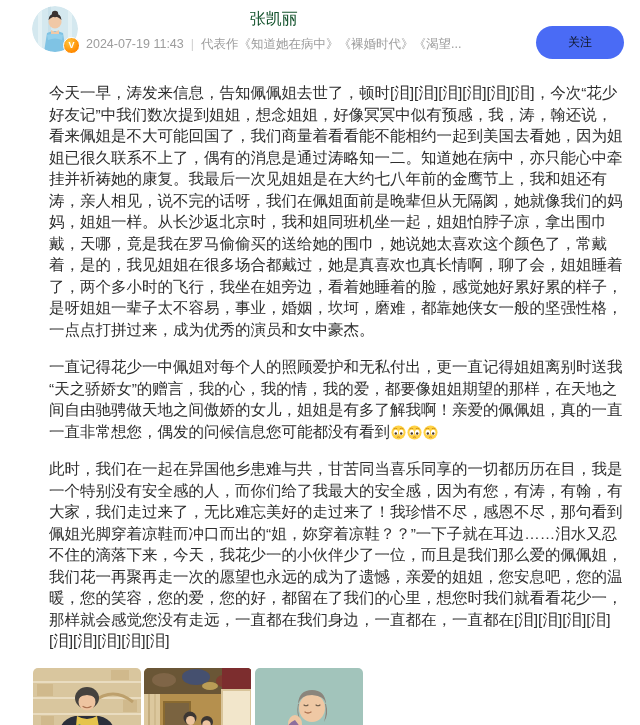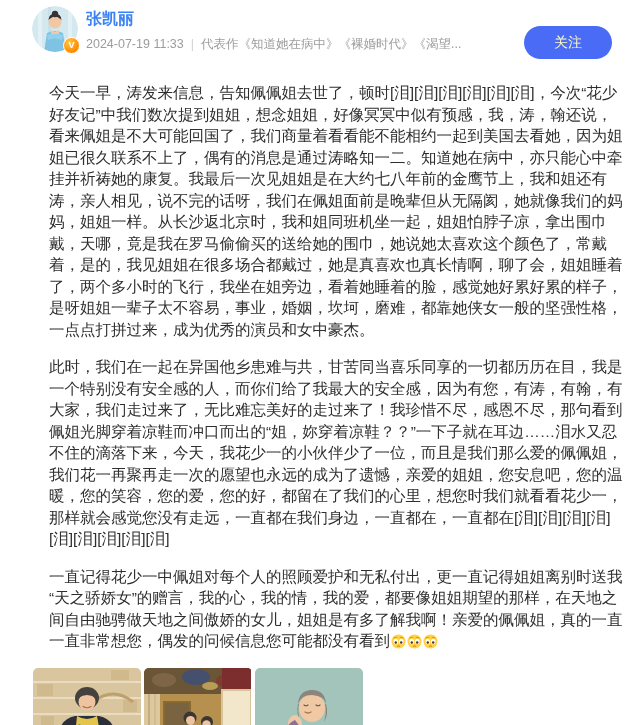--- a/index.html
+++ b/index.html
@@ -11,26 +11,26 @@
   .post-header{position:relative;height:62px;}
   .avatar-wrap{position:absolute;left:32px;top:6px;width:46px;height:46px;cursor:pointer;}
   .avatar-wrap svg{display:block;border-radius:50%;}
   .v-badge{
     position:absolute;right:-2px;bottom:-2px;width:15px;height:15px;border-radius:50%;
     background:radial-gradient(circle at 35% 30%,#ffc53d,#ff8a00 70%);
     border:1px solid #fff;color:#fff;font-size:9px;font-weight:bold;
     display:flex;align-items:center;justify-content:center;line-height:1;
   }
   .header-info{position:absolute;left:86px;top:9px;}
-  .author-name{font-size:16px;font-weight:700;color:#3b82f6;cursor:pointer;}
+  .author-name{font-size:16px;font-weight:400;color:#14532d;cursor:pointer;text-align:center;}
   .meta-row{margin-top:6px;font-size:12.5px;color:#9c9c9c;white-space:nowrap;}
   .meta-row .sep{margin:0 7px;color:#d0d0d0;}
   .follow-btn{
-    position:absolute;right:28px;top:26px;width:88px;height:33px;border:none;
-    border-radius:17px;background:var(--accent,#4a6bf5);color:#fef9c3;font-size:14px;
+    position:absolute;right:16px;top:26px;width:88px;height:33px;border:none;
+    border-radius:17px;background:var(--accent,#4a6bf5);color:#0f172a;font-size:12px;
     font-family:inherit;cursor:pointer;display:flex;align-items:center;justify-content:center;
   }
   
   .post-body{padding:4px 0 0 33px;}
   .post-body p{margin:16px;width:578px;font-size:15.5px;line-height:21.5px;color:#2e2e2e;}
   .emoji-row{display:inline;white-space:nowrap;}
   .emoji-row svg{display:inline-block;vertical-align:-3px;margin-left:1px;}
   
   .images-row{display:flex;gap:3px;margin-top:10px;}
   .images-row figure{margin:0;width:108px;height:132px;border-radius:5px;overflow:hidden;cursor:pointer;}
@@ -60,29 +60,28 @@
           <path d="M16.5 14 Q17 7.5 23 7.5 Q29 7.5 29.5 14 Q26 10.5 23 10.5 Q20 10.5 16.5 14 Z" fill="#3a3230"></path>
           <circle cx="23" cy="8" r="3.2" fill="#3a3230"></circle>
           <path d="M19 24 L23 26 L27 24 L27 28 L19 28 Z" fill="#f0c8a6"></path>
         </g>
       </svg>
       <span class="v-badge">V</span>
     </div>
     <div class="header-info">
       <div class="author-name">张凯丽</div>
       <div class="meta-row">
-        <span>2024-07-19 11:33</span><span class="sep">|</span><span>代表作《知道她在病中》《裸婚时代》《渴望...</span>
+        <span>2024-07-19 11:43</span><span class="sep">|</span><span>代表作《知道她在病中》《裸婚时代》《渴望...</span>
       </div>
     </div>
     <button class="follow-btn">关注</button>
   </header>
 
   <main class="post-body">
     <p><span>今天一早，涛发来信息，告知佩佩姐去世了，顿时[泪][泪][泪][泪][泪][泪]，今次“花少好友记”中我们数次提到姐姐，想念姐姐，好像冥冥中似有预感，我，涛，翰还说，看来佩姐是不大可能回国了，我们商量着看看能不能相约一起到美国去看她，因为姐姐已很久联系不上了，偶有的消息是通过涛略知一二。知道她在病中，亦只能心中牵挂并祈祷她的康复。我最后一次见姐姐是在大约七八年前的金鹰节上，我和姐还有涛，亲人相见，说不完的话呀，我们在佩姐面前是晚辈但从无隔阂，她就像我们的妈妈，姐姐一样。从长沙返北京时，我和姐同班机坐一起，姐姐怕脖子凉，拿出围巾戴，天哪，竟是我在罗马偷偷买的送给她的围巾，她说她太喜欢这个颜色了，常戴着，是的，我见姐姐在很多场合都戴过，她是真喜欢也真长情啊，聊了会，姐姐睡着了，两个多小时的飞行，我坐在姐旁边，看着她睡着的脸，感觉她好累好累的样子，是呀姐姐一辈子太不容易，事业，婚姻，坎坷，磨难，都靠她侠女一般的坚强性格，一点点打拼过来，成为优秀的演员和女中豪杰。</span></p>
-    <p><span>此时，我们在一起在异国他乡患难与共，甘苦同当喜乐同享的一切都历历在目，我是一个特别没有安全感的人，而你们给了我最大的安全感，因为有您，有涛，有翰，有大家，我们走过来了，无比难忘美好的走过来了！我珍惜不尽，感恩不尽，那句看到佩姐光脚穿着凉鞋而冲口而出的“姐，妳穿着凉鞋？？”一下子就在耳边……泪水又忍不住的滴落下来，今天，我花少一的小伙伴少了一位，而且是我们那么爱的佩佩姐，我们花一再聚再走一次的愿望也永远的成为了遗憾，亲爱的姐姐，您安息吧，您的温暖，您的笑容，您的爱，您的好，都留在了我们的心里，想您时我们就看看花少一，那样就会感觉您没有走远，一直都在我们身边，一直都在，一直都在[泪][泪][泪][泪][泪][泪][泪][泪][泪]</span></p>
     <p><span>一直记得花少一中佩姐对每个人的照顾爱护和无私付出，更一直记得姐姐离别时送我“天之骄娇女”的赠言，我的心，我的情，我的爱，都要像姐姐期望的那样，在天地之间自由驰骋做天地之间傲娇的女儿，姐姐是有多了解我啊！亲爱的佩佩姐，真的一直一直非常想您，偶发的问候信息您可能都没有看到</span><span class="emoji-row"><svg width="15" height="15" viewBox="0 0 20 20">
             <circle cx="10" cy="10" r="9.4" fill="#ffd245"></circle>
             <path d="M3.6 5.2 q2 -1.8 4.2 -.5" stroke="#c8860a" stroke-width="1.1" fill="none" stroke-linecap="round"></path>
             <path d="M12.2 4.7 q2.2 -1.3 4.2 .5" stroke="#c8860a" stroke-width="1.1" fill="none" stroke-linecap="round"></path>
             <ellipse cx="6.4" cy="10" rx="3" ry="3.7" fill="#fff"></ellipse>
             <ellipse cx="13.6" cy="10" rx="3" ry="3.7" fill="#fff"></ellipse>
             <circle cx="6.4" cy="11.4" r="1.6" fill="#4a3623"></circle>
             <circle cx="13.6" cy="11.4" r="1.6" fill="#4a3623"></circle>
             <path d="M8.5 16.2 q1.5 -1 3 0" stroke="#b5702a" stroke-width="1.1" fill="none" stroke-linecap="round"></path>
           </svg><svg width="15" height="15" viewBox="0 0 20 20">
@@ -97,20 +96,21 @@
           </svg><svg width="15" height="15" viewBox="0 0 20 20">
             <circle cx="10" cy="10" r="9.4" fill="#ffd245"></circle>
             <path d="M3.6 5.2 q2 -1.8 4.2 -.5" stroke="#c8860a" stroke-width="1.1" fill="none" stroke-linecap="round"></path>
             <path d="M12.2 4.7 q2.2 -1.3 4.2 .5" stroke="#c8860a" stroke-width="1.1" fill="none" stroke-linecap="round"></path>
             <ellipse cx="6.4" cy="10" rx="3" ry="3.7" fill="#fff"></ellipse>
             <ellipse cx="13.6" cy="10" rx="3" ry="3.7" fill="#fff"></ellipse>
             <circle cx="6.4" cy="11.4" r="1.6" fill="#4a3623"></circle>
             <circle cx="13.6" cy="11.4" r="1.6" fill="#4a3623"></circle>
             <path d="M8.5 16.2 q1.5 -1 3 0" stroke="#b5702a" stroke-width="1.1" fill="none" stroke-linecap="round"></path>
           </svg></span></p>
+    <p><span>此时，我们在一起在异国他乡患难与共，甘苦同当喜乐同享的一切都历历在目，我是一个特别没有安全感的人，而你们给了我最大的安全感，因为有您，有涛，有翰，有大家，我们走过来了，无比难忘美好的走过来了！我珍惜不尽，感恩不尽，那句看到佩姐光脚穿着凉鞋而冲口而出的“姐，妳穿着凉鞋？？”一下子就在耳边……泪水又忍不住的滴落下来，今天，我花少一的小伙伴少了一位，而且是我们那么爱的佩佩姐，我们花一再聚再走一次的愿望也永远的成为了遗憾，亲爱的姐姐，您安息吧，您的温暖，您的笑容，您的爱，您的好，都留在了我们的心里，想您时我们就看看花少一，那样就会感觉您没有走远，一直都在我们身边，一直都在，一直都在[泪][泪][泪][泪][泪][泪][泪][泪][泪]</span></p>
 
     <div class="images-row">
 
       <figure aria-label="佩佩姐站在石砖墙前，深色外套彩色围巾，双手交握微笑">
         <svg width="108" height="132" viewBox="0 0 108 132">
           <rect width="108" height="132" fill="#d9c69e"></rect>
           <g stroke="#e9dcc0" stroke-width="2">
             <line x1="0" y1="14" x2="108" y2="14"></line>
               <line x1="0" y1="30" x2="108" y2="30"></line>
             <line x1="0" y1="46" x2="108" y2="46"></line>

